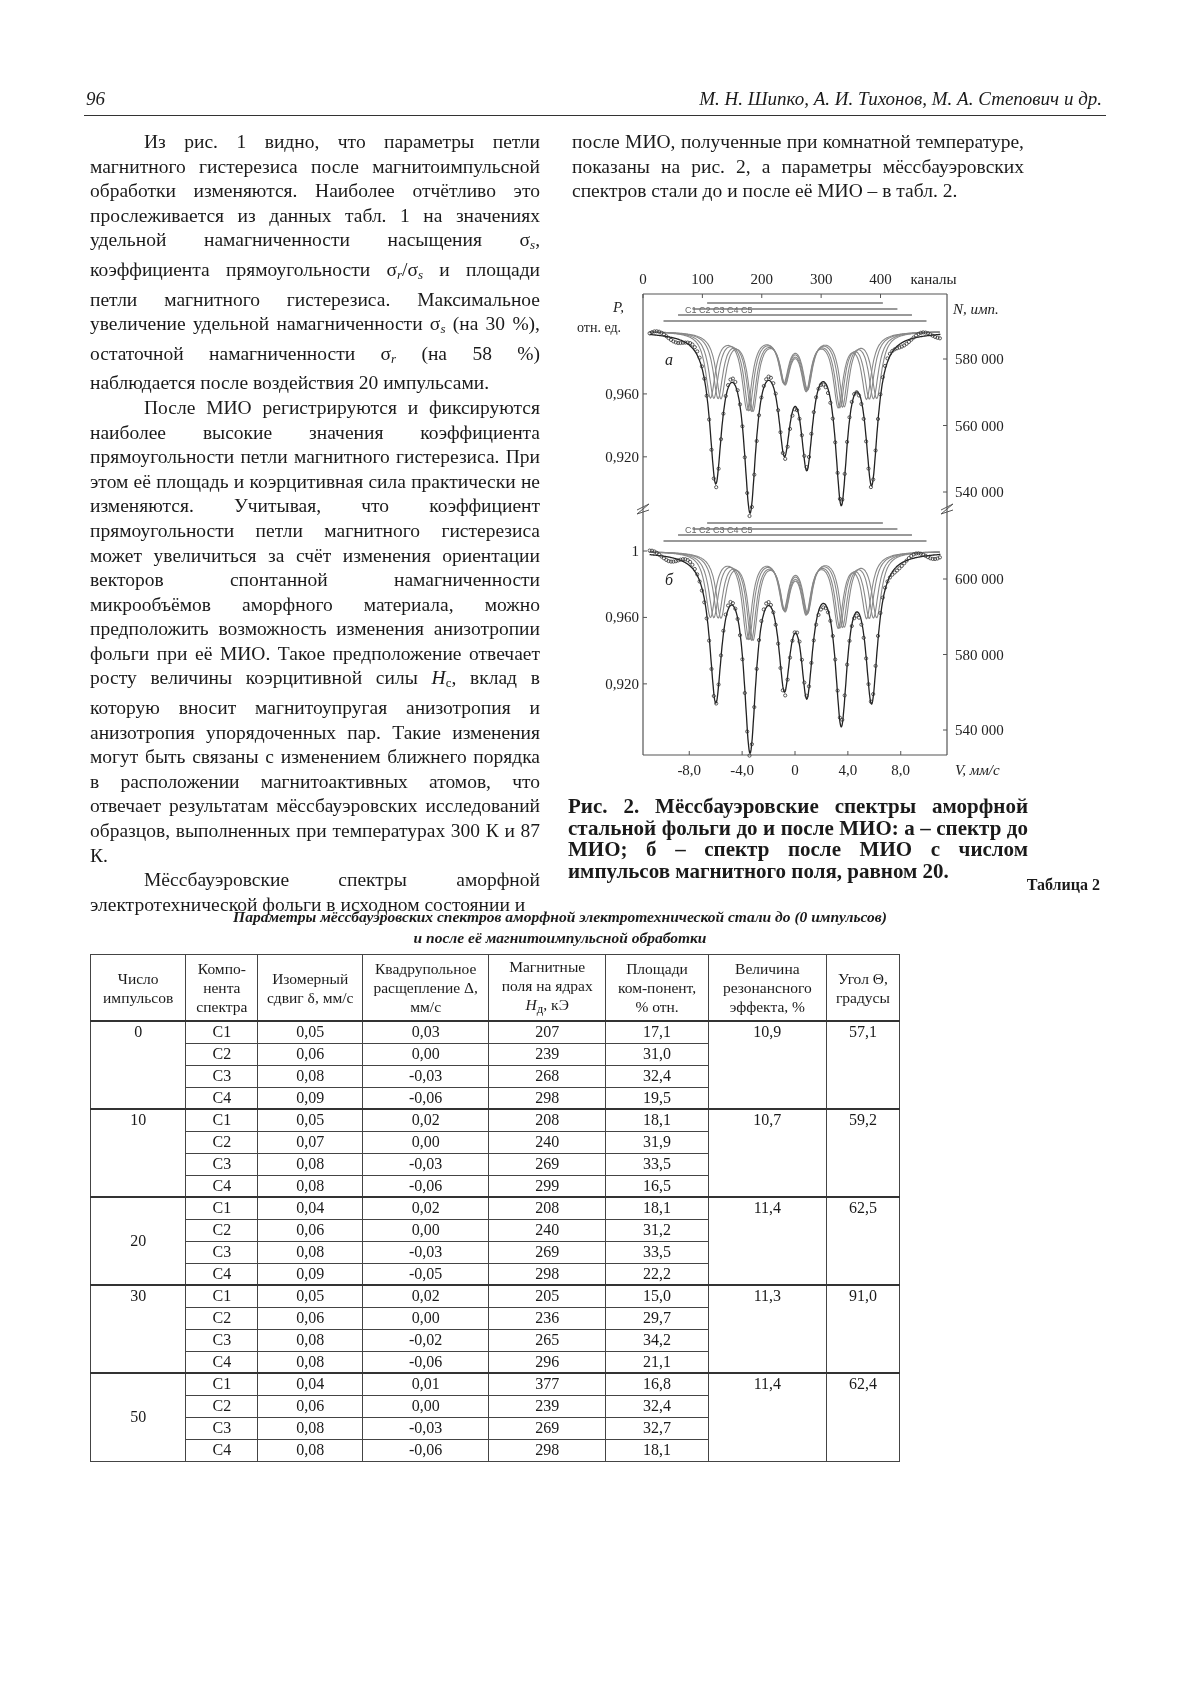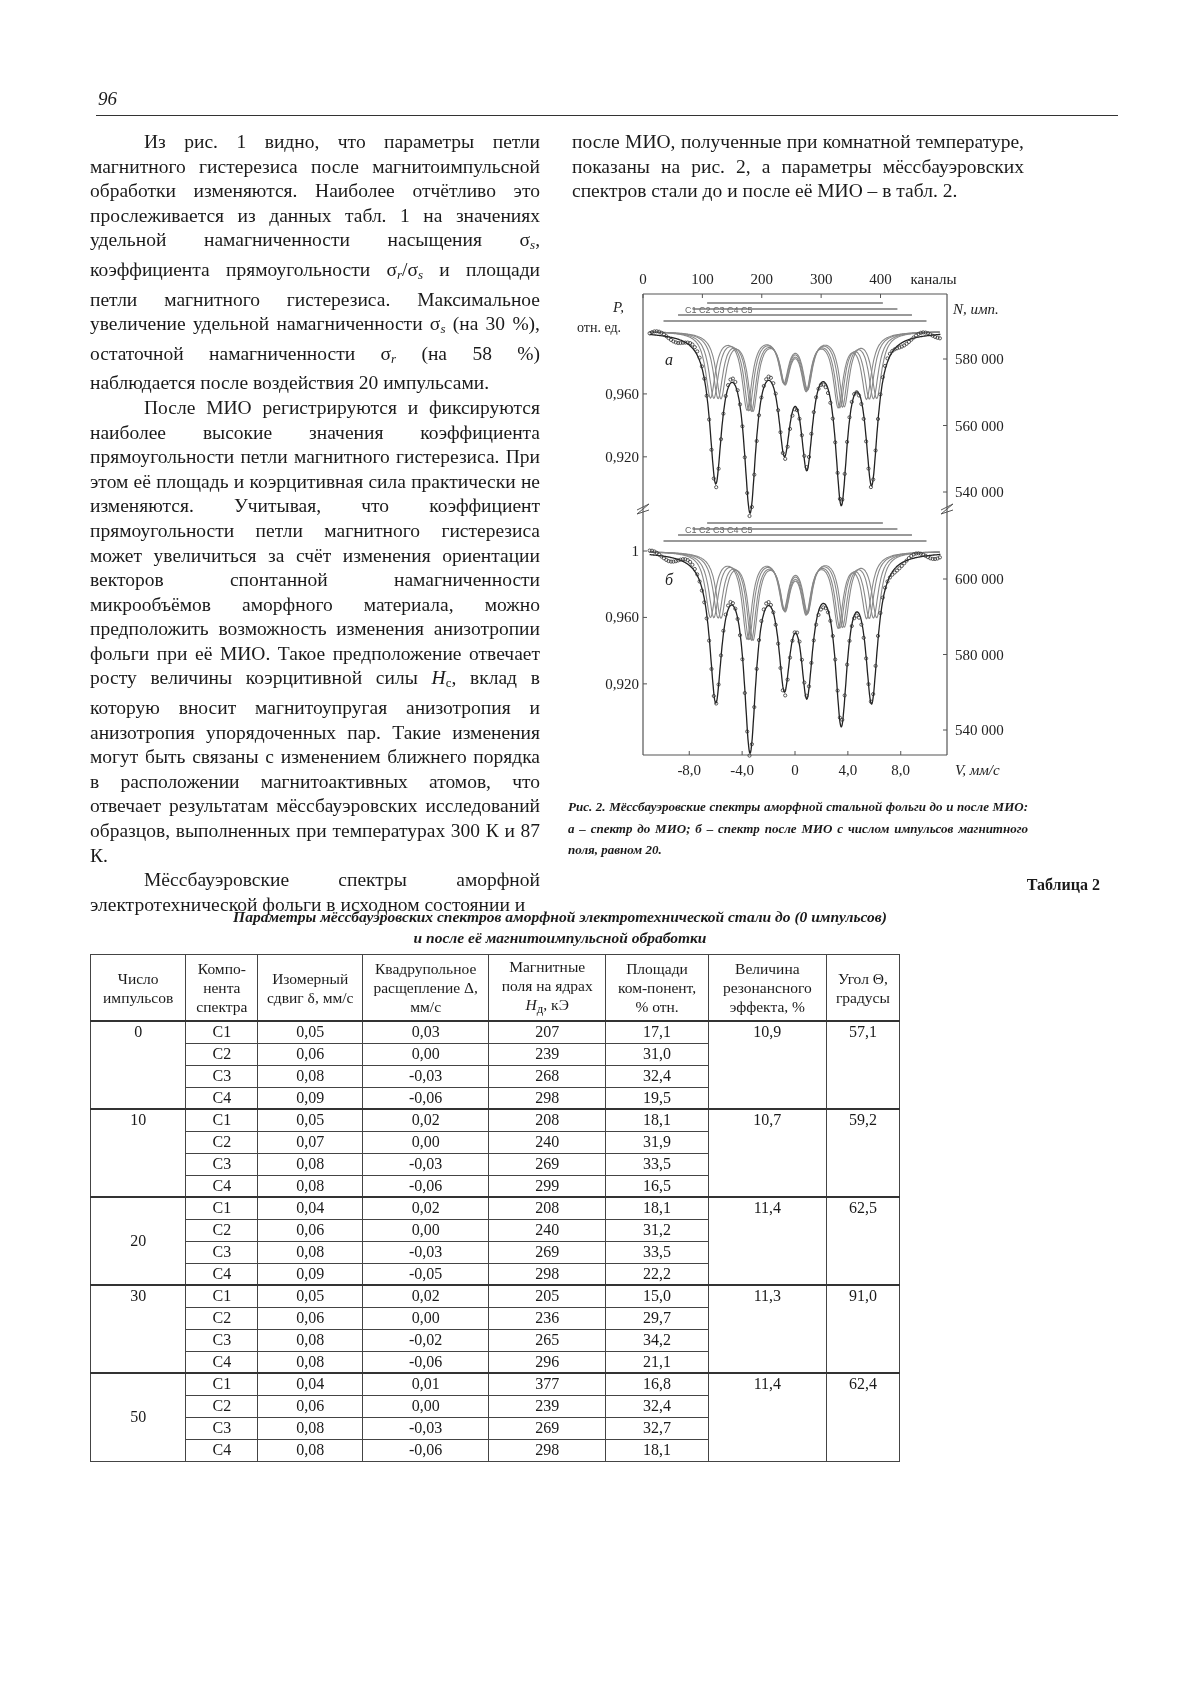--- a/index.html
+++ b/index.html
@@ -1,51 +1,52 @@
 <!DOCTYPE html>
 <html><head>
 <meta charset="utf-8">
 <style>
   * { box-sizing: border-box; margin: 0; padding: 0; }
   html, body { width: 1200px; height: 1697px; background: #ffffff; }
   body { position: relative; font-family: "Liberation Serif", "DejaVu Serif", serif; color: #1a1a1a; }
 
-  .run-head { position: absolute; left: 96px; top: 86px; width: 1022px; height: 30px; border-bottom: 1px solid #333; }
+  .run-head { position: absolute; left: 84px; top: 86px; width: 1022px; height: 30px; border-bottom: 1px solid #333; }
   .run-head .pnum { position: absolute; left: 2px; top: 2px; font-style: italic; font-size: 19px; }
   .run-head .authors { position: absolute; right: 4px; top: 2px; font-style: italic; font-size: 19px; }
 
   .col { position: absolute; font-size: 19.5px; line-height: 24.6px; text-align: justify; }
   .col-left { left: 90px; top: 130px; width: 450px; }
   .col-right { left: 572px; top: 130px; width: 452px; }
   .col p { text-indent: 54px; }
   .col p.noind { text-indent: 0; }
   .sub { font-size: 13px; vertical-align: -3px; font-style: italic; }
 
   
   .fig { position: absolute; left: 575px; top: 262px; width: 455px; height: 520px; }
   .fig svg { position: absolute; left: 0; top: 0; }
-  .fig-caption { position: absolute; left: 568px; top: 796px; width: 460px; font-style: italic; font-weight: bold; font-size: 13px; line-height: 21.5px; text-align: justify; font-family: "Liberation Serif", serif; }
+  .fig-caption { position: absolute; left: 568px; top: 796px; width: 460px; font-weight: bold; font-size: 21px; line-height: 21.5px; text-align: justify; font-family: "Liberation Serif", serif; }
 
   .table-label { position: absolute; right: 100px; top: 876px; font-weight: bold; font-size: 16px; }
   .table-title { position: absolute; left: 90px; top: 906px; width: 940px; text-align: center; font-style: italic; font-weight: bold; font-size: 15.5px; line-height: 21px; }
 
   table.params { position: absolute; left: 90px; top: 954px; width: 810px; border-collapse: collapse; font-size: 16px; }
   table.params th, table.params td { border: 1px solid #444; text-align: center; font-weight: normal; }
   table.params th { padding: 2px 4px; line-height: 19px; height: 62px; vertical-align: middle; font-size: 15.5px; }
   table.params td { height: 22px; line-height: 20px; padding: 0 4px; vertical-align: top; }
   table.params td.grp { vertical-align: top; }
   table.params td.grp-mid { vertical-align: middle; }
   table.params tr.blk-start td { border-top: 2px solid #333; }
   table.params { border: 1.5px solid #333; }
 </style>
 </head>
 <body>
 
 <div class="run-head">
   <span class="pnum">96</span>
+  <span class="authors">М. Н. Шипко, А. И. Тихонов, М. А. Степович и др.</span>
 </div>
 
 <div class="col col-left">
   <p><span>Из рис. 1 видно, что параметры петли магнитного гистерезиса после магнитоимпульсной обработки изменяются. Наиболее отчётливо это прослеживается из данных табл. 1 на значениях удельной намагниченности насыщения σ</span><sub class="sub">s</sub><span>, коэффициента прямоугольности σ</span><sub class="sub">r</sub><span>/σ</span><sub class="sub">s</sub><span> и площади петли магнитного гистерезиса. Максимальное увеличение удельной намагниченности σ</span><sub class="sub">s</sub><span> (на 30 %), остаточной намагниченности σ</span><sub class="sub">r</sub><span> (на 58 %) наблюдается после воздействия 20 импульсами.</span></p>
   <p><span>После МИО регистрируются и фиксируются наиболее высокие значения коэффициента прямоугольности петли магнитного гистерезиса. При этом её площадь и коэрцитивная сила практически не изменяются. Учитывая, что коэффициент прямоугольности петли магнитного гистерезиса может увеличиться за счёт изменения ориентации векторов спонтанной намагниченности микрообъёмов аморфного материала, можно предположить возможность изменения анизотропии фольги при её МИО. Такое предположение отвечает росту величины коэрцитивной силы </span><i>H</i><sub class="sub" style="font-style:normal">c</sub><span>, вклад в которую вносит магнитоупругая анизотропия и анизотропия упорядоченных пар. Такие изменения могут быть связаны с изменением ближнего порядка в расположении магнитоактивных атомов, что отвечает результатам мёссбауэровских исследований образцов, выполненных при температурах 300 К и 87 К.</span></p>
   <p>Мёссбауэровские спектры аморфной электротехнической фольги в исходном состоянии и</p>
 </div>
 
 <div class="col col-right">
   <p class="noind">после МИО, полученные при комнатной температуре, показаны на рис. 2, а параметры мёссбауэровских спектров стали до и после её МИО – в табл. 2.</p>

